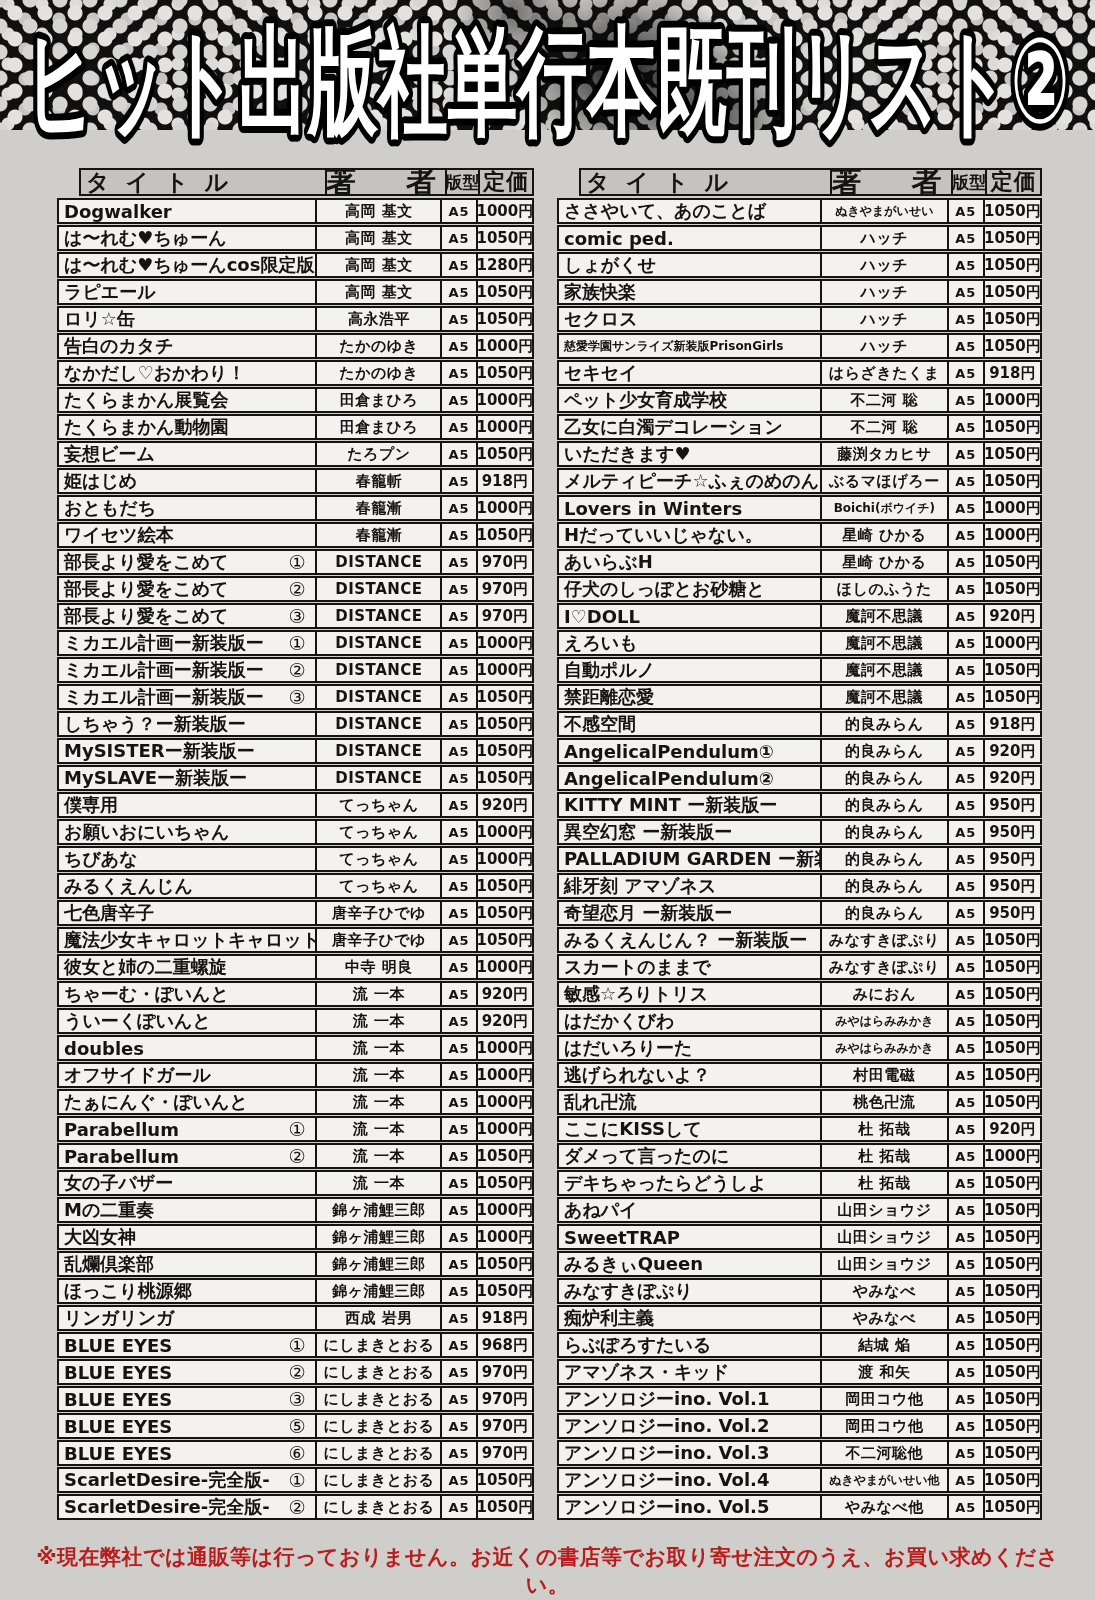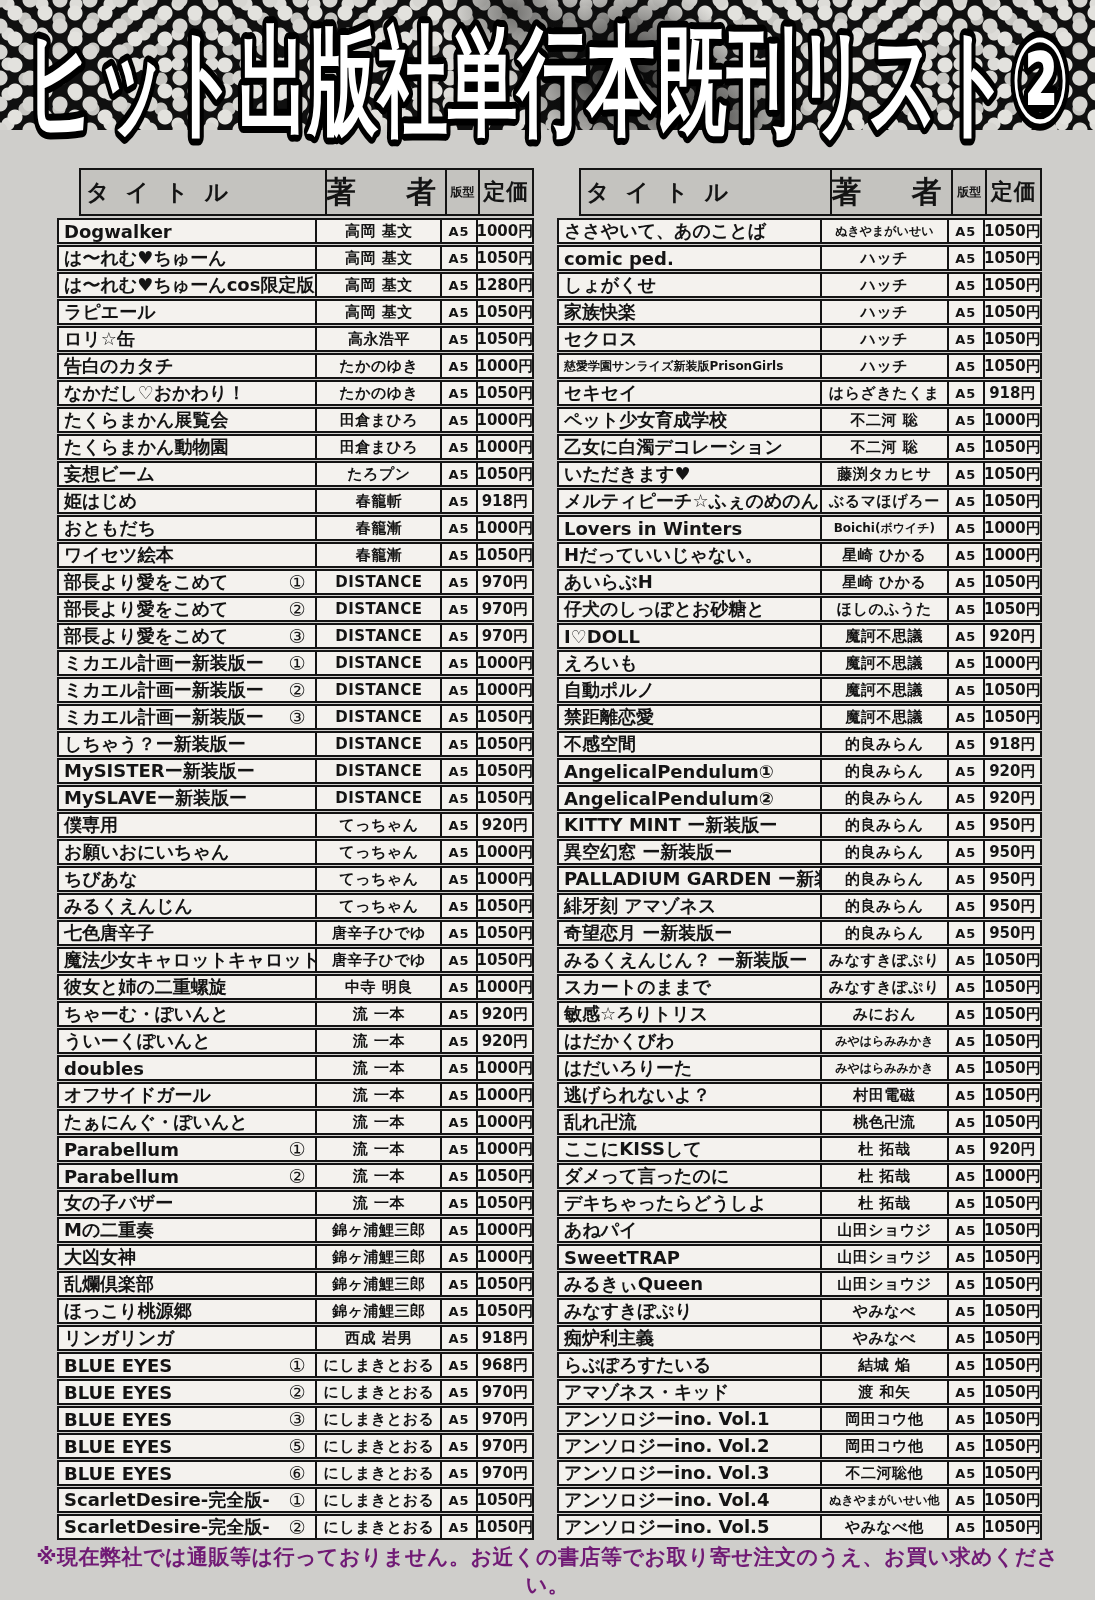--- a/index.html
+++ b/index.html
@@ -31,49 +31,49 @@
       radial-gradient(ellipse 100px 90px at 47% 10%, rgba(8,8,8,.5), rgba(8,8,8,0) 70%);
   }
   .banner svg { position:absolute; inset:0; }
 
   
   .catalog { position:absolute; top:168px; }
   .catalog.left  { left:57px;  width:477px; }
   .catalog.right { left:557px; width:485px; }
 
   .row { display:flex; height:26px; margin-bottom:1px; }
-  .row.header-row { height:48px; margin-bottom:2px;padding-left:22px; }
+  .row.header-row { height:28px; margin-bottom:2px;padding-left:22px; }
 
   .cell {
     box-sizing:border-box; border:2px solid #141414; background:#f4f2ee;
     display:flex; align-items:center; overflow:hidden; white-space:nowrap;
   }
   .cell:not(:first-child) { border-left:none; }
 
   .title-cell  { width:54.6%; padding:0 2px 0 5px; }
   .author-cell { width:26.2%; justify-content:center; font-size:15px; font-weight:bold; letter-spacing:0.5px; }
   .format-cell { width:7.4%;  justify-content:center; font-size:13px; font-weight:bold; letter-spacing:1px; }
   .price-cell  { width:11.8%; justify-content:center; font-size:15px; font-weight:bold; }
 
   .title-text { font-size:18px; font-weight:bold; letter-spacing:0; }
   .title-text.compact { font-size:12px; font-weight:bold; }
   .author-cell.compact { font-size:12px; letter-spacing:0;text-align:right; }
   .vol { margin-left:auto; padding-right:8px; font-size:19px; font-weight:normal; }
 
   .header-row .cell { background:#c4c3bf; }
   .header-row .title-cell  { font-size:23px; font-weight:bold; letter-spacing:16px; }
   .header-row .author-cell { font-size:30px; font-weight:bold; letter-spacing:10px; }
-  .header-row .format-cell { font-size:12px; font-weight:bold; letter-spacing:0; }
+  .header-row .format-cell { font-size:17px; font-weight:bold; letter-spacing:0; }
   .header-row .price-cell  { font-size:22px; font-weight:bold; letter-spacing:1px; }
 
   
   .footer-note {
     position:absolute; top:1543px; left:30px; width:1035px;
     font-size:21px; font-weight:bold; text-align:center; letter-spacing:0.5px;
-    color:#701a75;
+    color:#b91c1c;
   }
 </style>
 </head>
 <body>
 
 <div class="banner">
   <svg viewBox="0 0 1095 163" width="1095" height="163">
     <text x="547" y="122" text-anchor="middle" font-family="DejaVu Sans, Liberation Sans, sans-serif" font-size="118" font-weight="bold" fill="#ffffff" stroke="#000000" stroke-width="14" paint-order="stroke" stroke-linejoin="round" textLength="1045" lengthAdjust="spacingAndGlyphs">ヒット出版社単行本既刊リスト②</text>
   </svg>
 </div>

